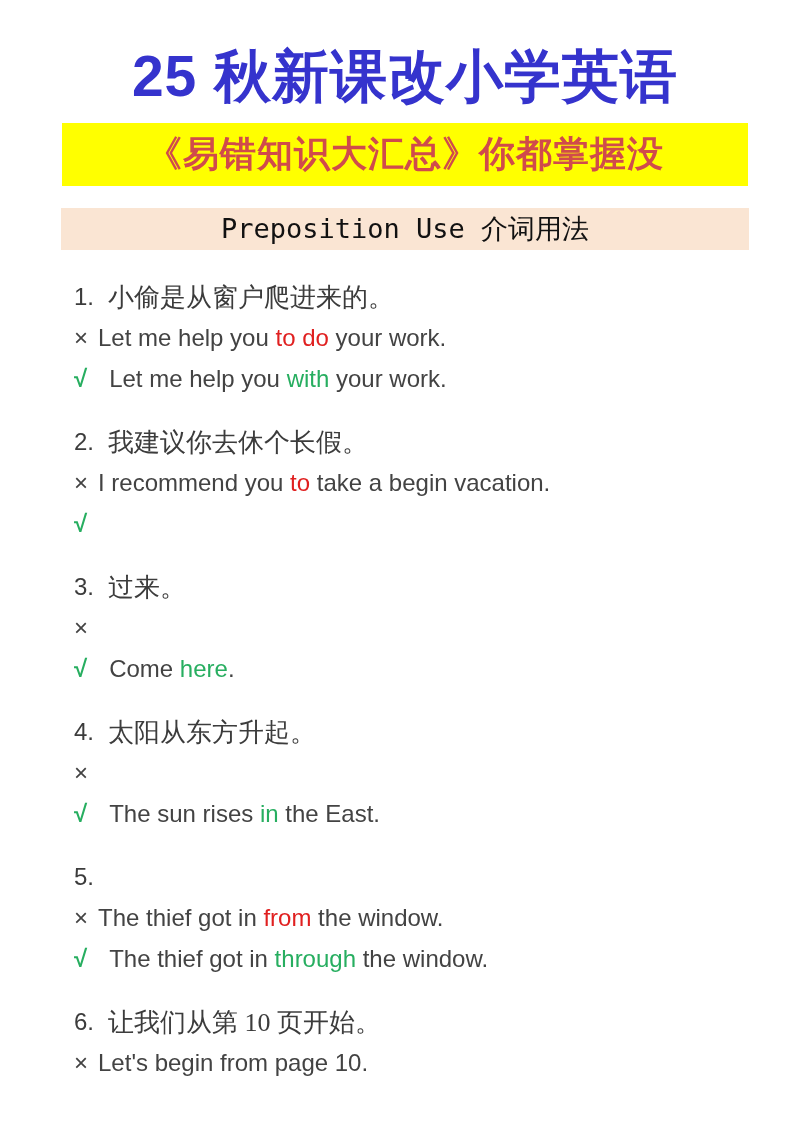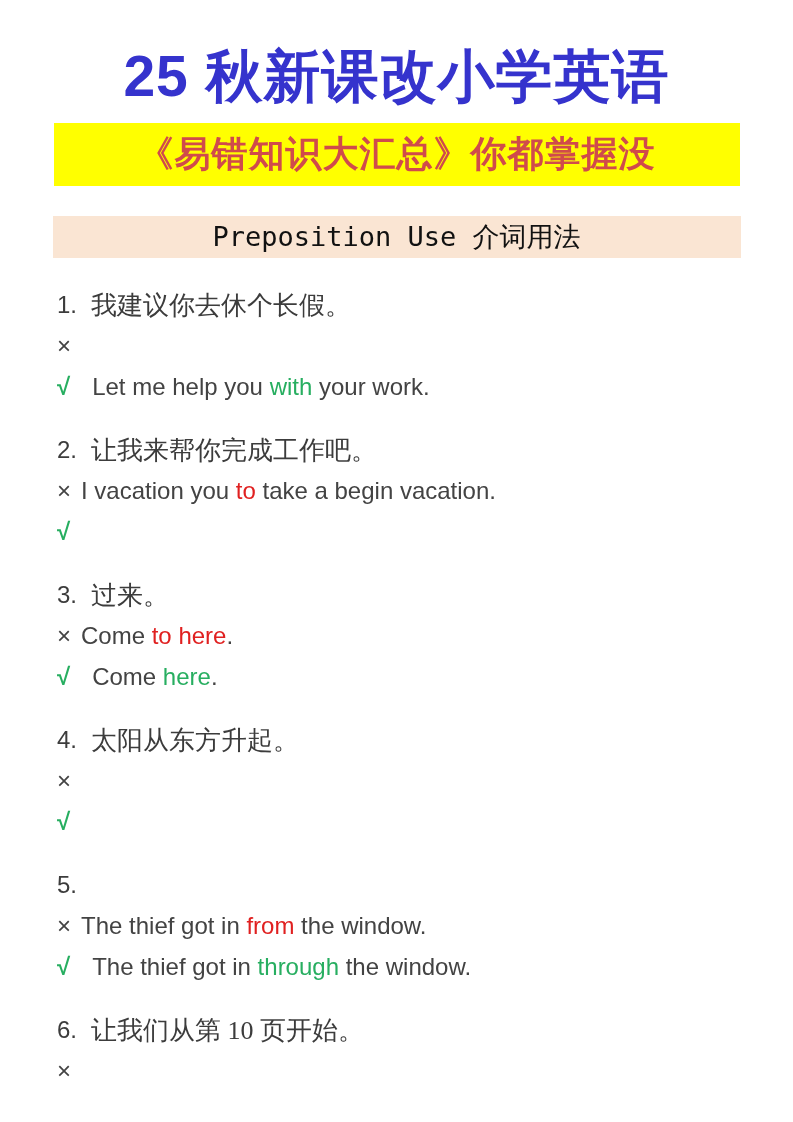--- a/index.html
+++ b/index.html
@@ -15,20 +15,21 @@
   *{margin:0;padding:0;box-sizing:border-box;}
   html,body{background:#ffffff;}
   .page{
     position:relative;
     width:793px;
     height:1122px;
     margin:0 auto;
     background:#ffffff;
     overflow:hidden;
     font-family:"Liberation Sans", sans-serif;
+    padding-left:17px;
   }
   .title{
     margin-top:44px;
     text-align:center;
     font-size:57px;
     font-weight:900;
     letter-spacing:1px;
     color:var(--title-blue);
     font-family:"Liberation Sans", sans-serif;
     line-height:1.15;
@@ -43,21 +44,21 @@
     font-weight:900;
     text-align:center;
     line-height:63px;
     letter-spacing:1px;
     font-family:"Liberation Serif", serif;
     white-space:nowrap;
   }
   .section-header{
     width:688px;
     height:42px;
-    margin:30px auto 0 auto;
+    margin:22px auto 0 auto;
     background:var(--section-bg);
     color:#111111;
     font-size:27px;
     text-align:center;
     line-height:42px;
     font-family:"DejaVu Sans Mono", monospace;
   }
   .items{
     margin:27px 0 0 57px;
   }
@@ -110,70 +111,71 @@
   <div class="title">25 秋新课改小学英语</div>
 
   <div class="banner">《易错知识大汇总》你都掌握没</div>
 
   <div class="section-header">Preposition Use 介词用法</div>
 
   <div class="items">
   <div class="item">
     <div class="line chinese-line">
       <span class="num">1.</span>
+      <span class="zh">小偷是从窗户爬进来的。</span>
+    </div>
+    <div class="line eng-line wrong-line">
+      <span class="mark">×</span>
+      <span class="segments"><span>Let me help you </span><span class="hl-red">to do</span><span> your work.</span></span>
+    </div>
+    <div class="line eng-line correct-line">
+      <span class="mark">√</span>
+      <span class="segments"><span>Let me help you </span><span class="hl-green">with</span><span> your work.</span></span>
+    </div>
+  </div>
+
+  <div class="item">
+    <div class="line chinese-line">
+      <span class="num">2.</span>
       <span class="zh">我建议你去休个长假。</span>
     </div>
     <div class="line eng-line wrong-line">
       <span class="mark">×</span>
-    </div>
-    <div class="line eng-line correct-line">
-      <span class="mark">√</span>
-      <span class="segments"><span>Let me help you </span><span class="hl-green">with</span><span> your work.</span></span>
-    </div>
-  </div>
-
-  <div class="item">
-    <div class="line chinese-line">
-      <span class="num">2.</span>
-      <span class="zh">让我来帮你完成工作吧。</span>
-    </div>
-    <div class="line eng-line wrong-line">
-      <span class="mark">×</span>
-      <span class="segments"><span>I vacation you </span><span class="hl-red">to</span><span> take a begin vacation.</span></span>
+      <span class="segments"><span>I recommend you </span><span class="hl-red">to</span><span> take a begin vacation.</span></span>
     </div>
     <div class="line eng-line correct-line">
       <span class="mark">√</span>
     </div>
   </div>
 
   <div class="item">
     <div class="line chinese-line">
       <span class="num">3.</span>
       <span class="zh">过来。</span>
     </div>
     <div class="line eng-line wrong-line">
       <span class="mark">×</span>
-      <span class="segments"><span>Come </span><span class="hl-red">to here</span><span>.</span></span>
     </div>
     <div class="line eng-line correct-line">
       <span class="mark">√</span>
       <span class="segments"><span>Come </span><span class="hl-green">here</span><span>.</span></span>
     </div>
   </div>
 
   <div class="item">
     <div class="line chinese-line">
       <span class="num">4.</span>
       <span class="zh">太阳从东方升起。</span>
     </div>
     <div class="line eng-line wrong-line">
       <span class="mark">×</span>
     </div>
     <div class="line eng-line correct-line">
       <span class="mark">√</span>
+      <span class="segments"><span>The sun rises </span><span class="hl-green">in</span><span> the East.</span></span>
     </div>
   </div>
 
   <div class="item">
     <div class="line chinese-line">
       <span class="num">5.</span>
     </div>
     <div class="line eng-line wrong-line">
       <span class="mark">×</span>
       <span class="segments"><span>The thief got in </span><span class="hl-red">from</span><span> the window.</span></span>
@@ -184,18 +186,19 @@
     </div>
   </div>
 
   <div class="item">
     <div class="line chinese-line">
       <span class="num">6.</span>
       <span class="zh">让我们从第 10 页开始。</span>
     </div>
     <div class="line eng-line wrong-line">
       <span class="mark">×</span>
+      <span class="segments"><span>Let's begin from page 10.</span></span>
     </div>
 
   </div>
 </div>
 
 </div>
 
 </body></html>

